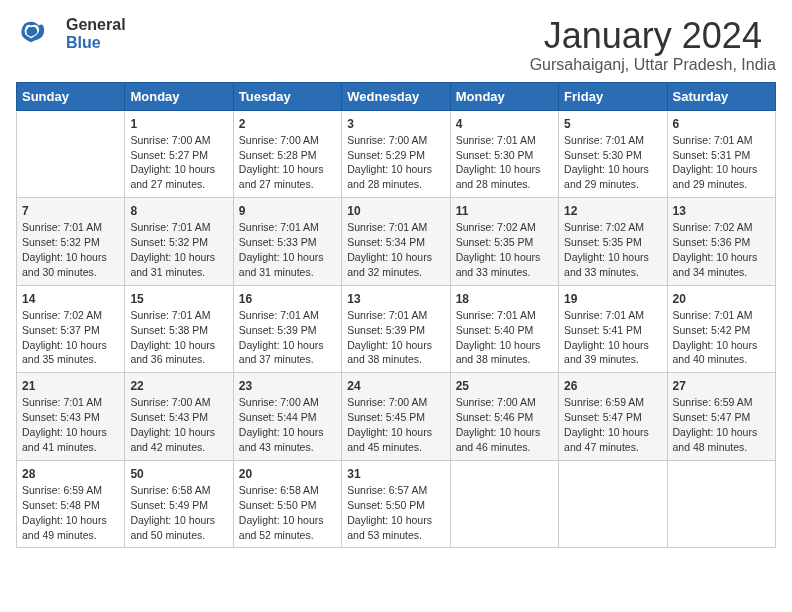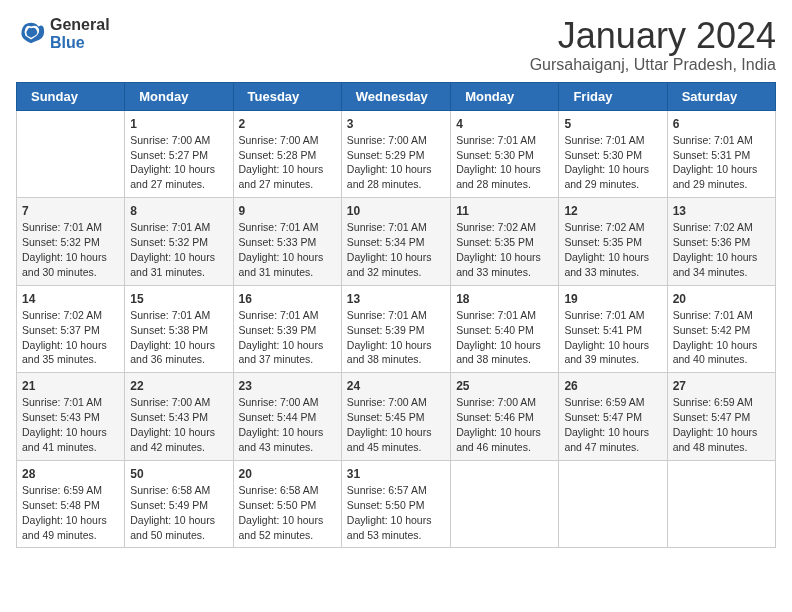--- a/index.html
+++ b/index.html
@@ -11,51 +11,51 @@
       padding: 16px;
     }
     .header {
       display: flex;
       justify-content: space-between;
       align-items: flex-start;
       margin-bottom: 8px;
     }
     .logo {
       display: flex;
-      align-items: flex-end;
-      gap: 0;
+      align-items: center;
+      gap: 16px;
     }
     .logo-icon {
       width: 28px;
       height: 28px;
       margin-left: 2px;
     }
     .title-block {
-      text-align: right;
+      text-align: center;
     }
     .month-year {
       font-size: 36px;
       font-weight: normal;
       color: #333;
       line-height: 1.1;
     }
     .location {
       font-size: 16px;
       color: #555;
     }
     table {
       width: 100%;
       border-collapse: collapse;
       font-size: 11px;
     }
     thead tr th {
       background-color: #2a6db5;
       color: #fff;
       text-align: left;
-      padding: 6px 14px;
+      padding: 6px 5px;
       font-size: 13px;
       font-weight: bold;
       border: 1px solid #1a5a9a;
     }
     tbody tr td {
       vertical-align: top;
       padding: 5px 5px;
       border: 1px solid #ccc;
       min-width: 100px;
       height: 80px;

